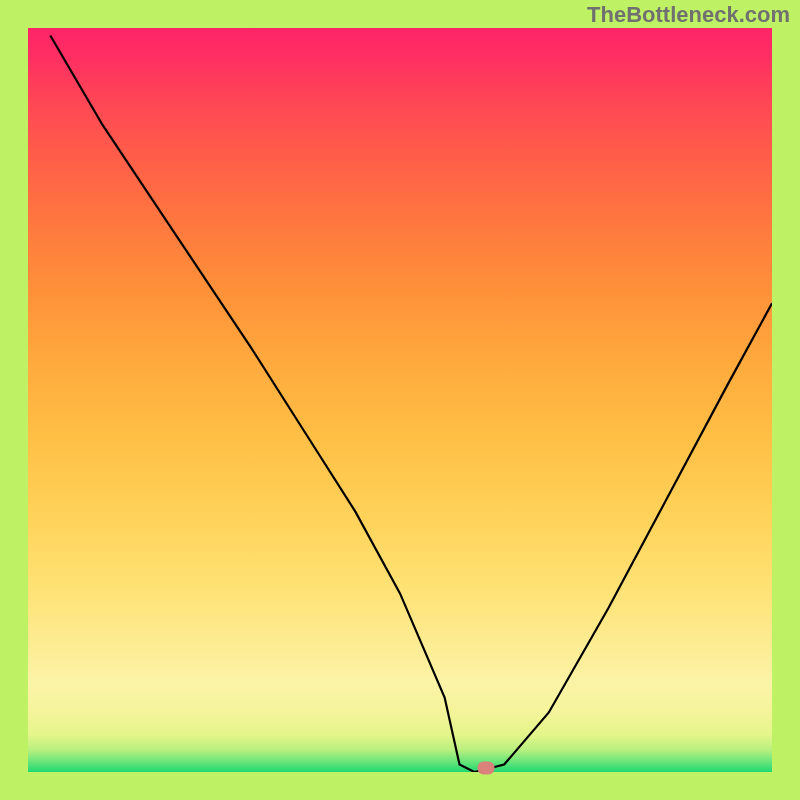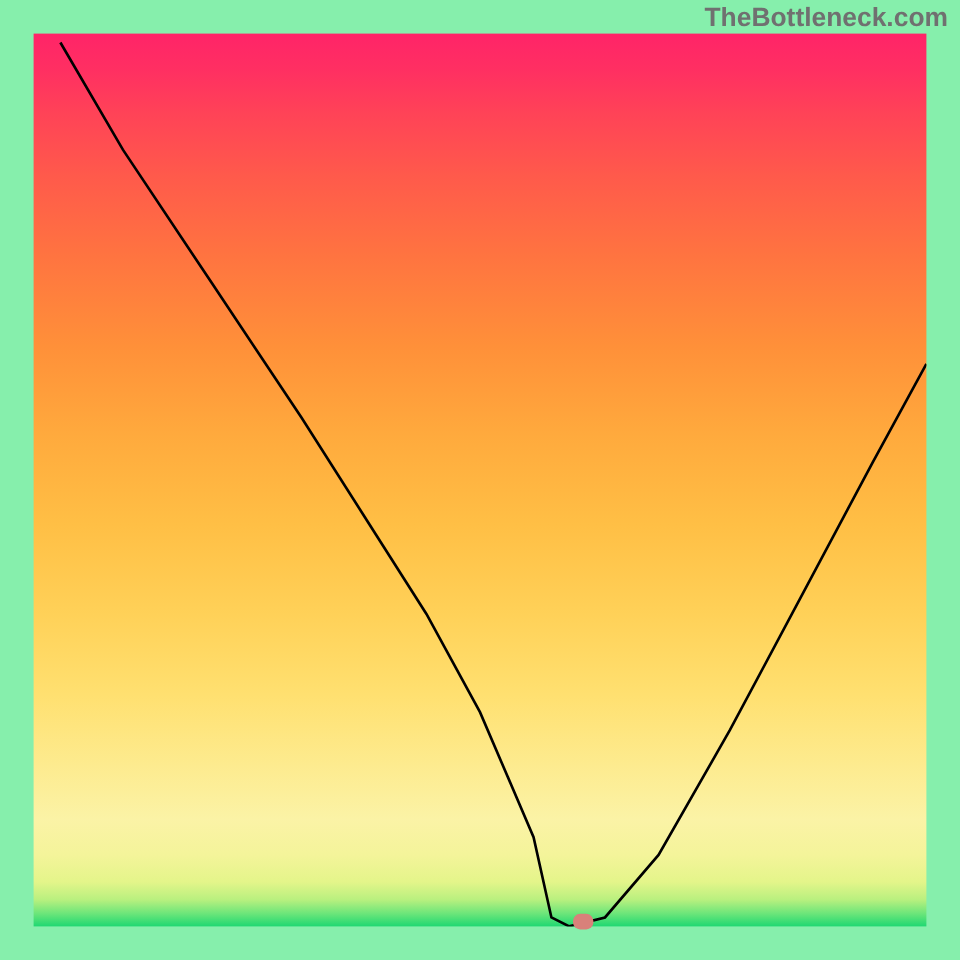--- a/index.html
+++ b/index.html
@@ -5,21 +5,21 @@
   body {
     margin: 0;
     padding: 0;
     background: #fff;
     font-family: Arial, sans-serif;
   }
   .container {
     width: 800px;
     height: 800px;
     position: relative;
-    background: #86efac;
+    background: #bef264;
     text-align: center;
   }
   .watermark {
     position: absolute;
     top: 2px;
     right: 10px;
     z-index: 10;
     color: #707070;
     font-size: 22px;
     font-weight: bold;

